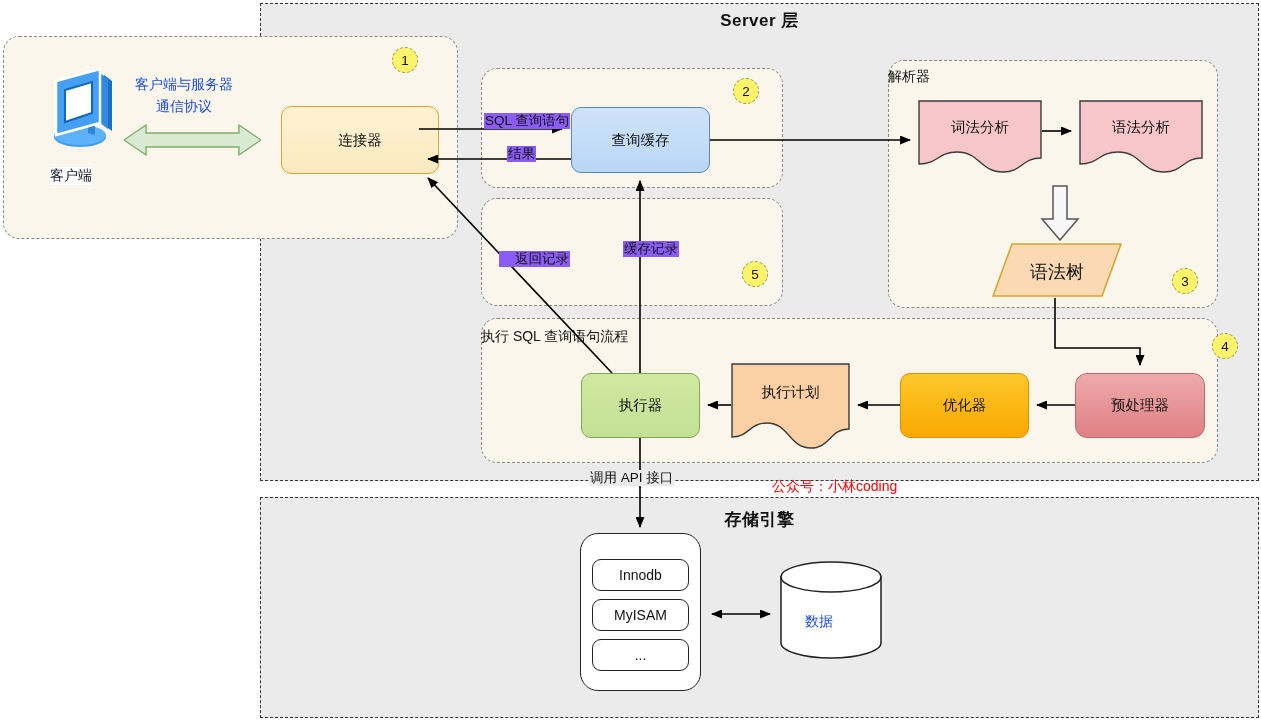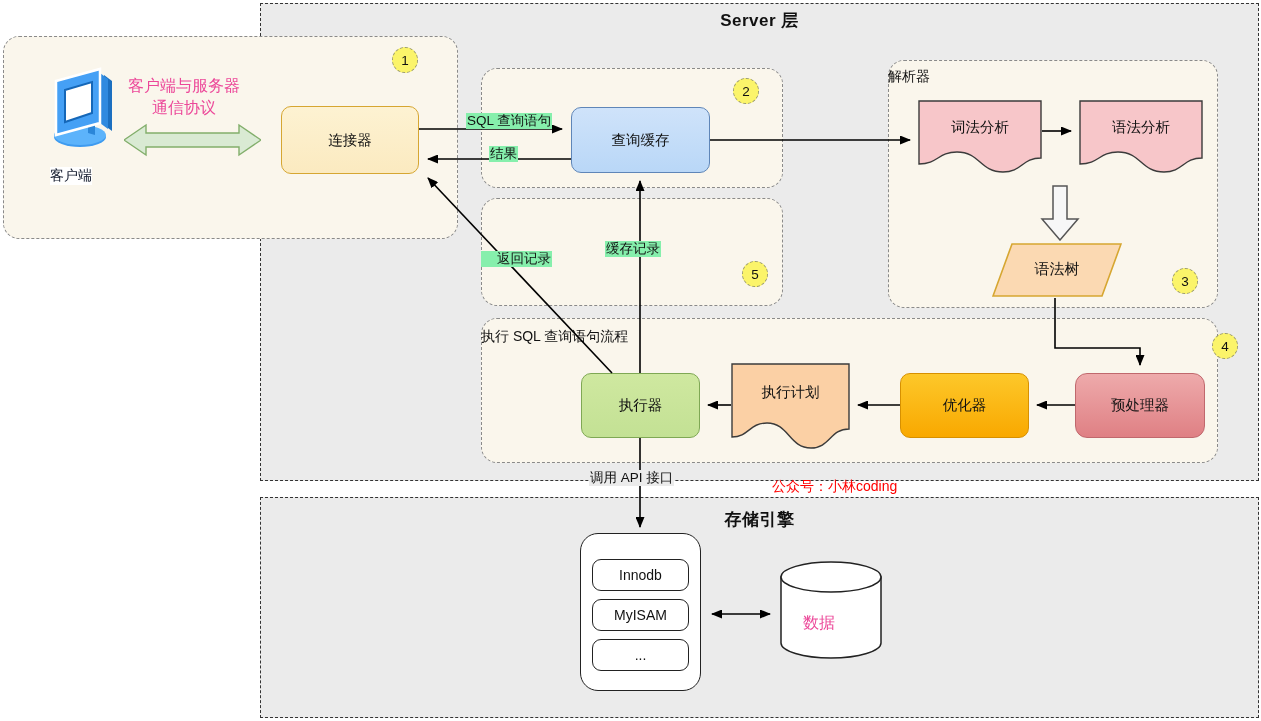--- a/index.html
+++ b/index.html
@@ -103,21 +103,21 @@
     width: 100%;
     text-align: center;
     font-size: 14.5px;
     color: #111;
     pointer-events: none;
   }
 
   
   .para-label {
     position: absolute; width: 100%; text-align: center;
-    font-size: 15px; color: #111;
+    font-size: 18px; color: #111;
   }
 
   
   .badge {
     width: 26px; height: 26px;
     border-radius: 50%;
     background: #fbf46a;
     border: 1.4px dashed #9a9a6a;
     display: flex; align-items: center; justify-content: center;
     font-size: 13.5px; color: #111;
@@ -127,27 +127,27 @@
   
   .edge-label {
     position: absolute;
     font-size: 13.5px;
     color: #111;
     background: #ffffff;
     white-space: nowrap;
     padding: 0 1px;
     line-height: 16px;
   }
-  .edge-label.on-group { background: #86efac; }
+  .edge-label.on-group { background: #8b5cf6; margin-left: 18px; }
   .edge-label.on-layer { background: #ebebeb; }
 
   .plain-text {
     position: absolute;
-    font-size: 16px;
-    color: #ec4899;
+    font-size: 14px;
+    color: #1d4ed8;
     text-align: center;
     white-space: nowrap;
   }
   .watermark {
     position: absolute;
     color: #ff0000;
     font-size: 14px;
     white-space: nowrap;
   }
   .client-caption {
@@ -200,21 +200,21 @@
   <div class="client-caption" style="left:50px; top:167px;">客户端</div>
 
   <div class="plain-text" style="left:124px; top:76px; width:120px;">客户端与服务器</div>
   <div class="plain-text" style="left:124px; top:98px; width:120px;">通信协议</div>
   <div class="abs" style="left:124px; top:122px; width:137px; height:36px;">
     <svg width="137" height="36" viewBox="0 0 137 36">
       <path d="M0 18 L22 3 L22 11 L115 11 L115 3 L137 18 L115 33 L115 25 L22 25 L22 33 Z" fill="#d9ead3" stroke="#82ae6b" stroke-width="1.4"></path>
     </svg>
   </div>
 
-  <div class="node node-connector abs" style="left:281px; top:106px; width:138px; height:68px;">连接器</div>
+  <div class="node node-connector abs" style="left:281px; top:106px; width:158px; height:68px;">连接器</div>
 
   <div class="group abs" style="left:481px; top:68px; width:302px; height:120px;"></div>
   <div class="badge abs" style="left:733px; top:78px;">2</div>
   <div class="node node-cache abs" style="left:571px; top:107px; width:139px; height:66px;">查询缓存</div>
 
   <div class="group abs" style="left:481px; top:198px; width:302px; height:108px;"></div>
   <div class="badge abs" style="left:742px; top:261px;">5</div>
 
   <div class="group abs" style="left:888px; top:60px; width:330px; height:248px;"></div>
   <div class="group-title" style="left:888px; top:68px; width:330px;">解析器</div>

